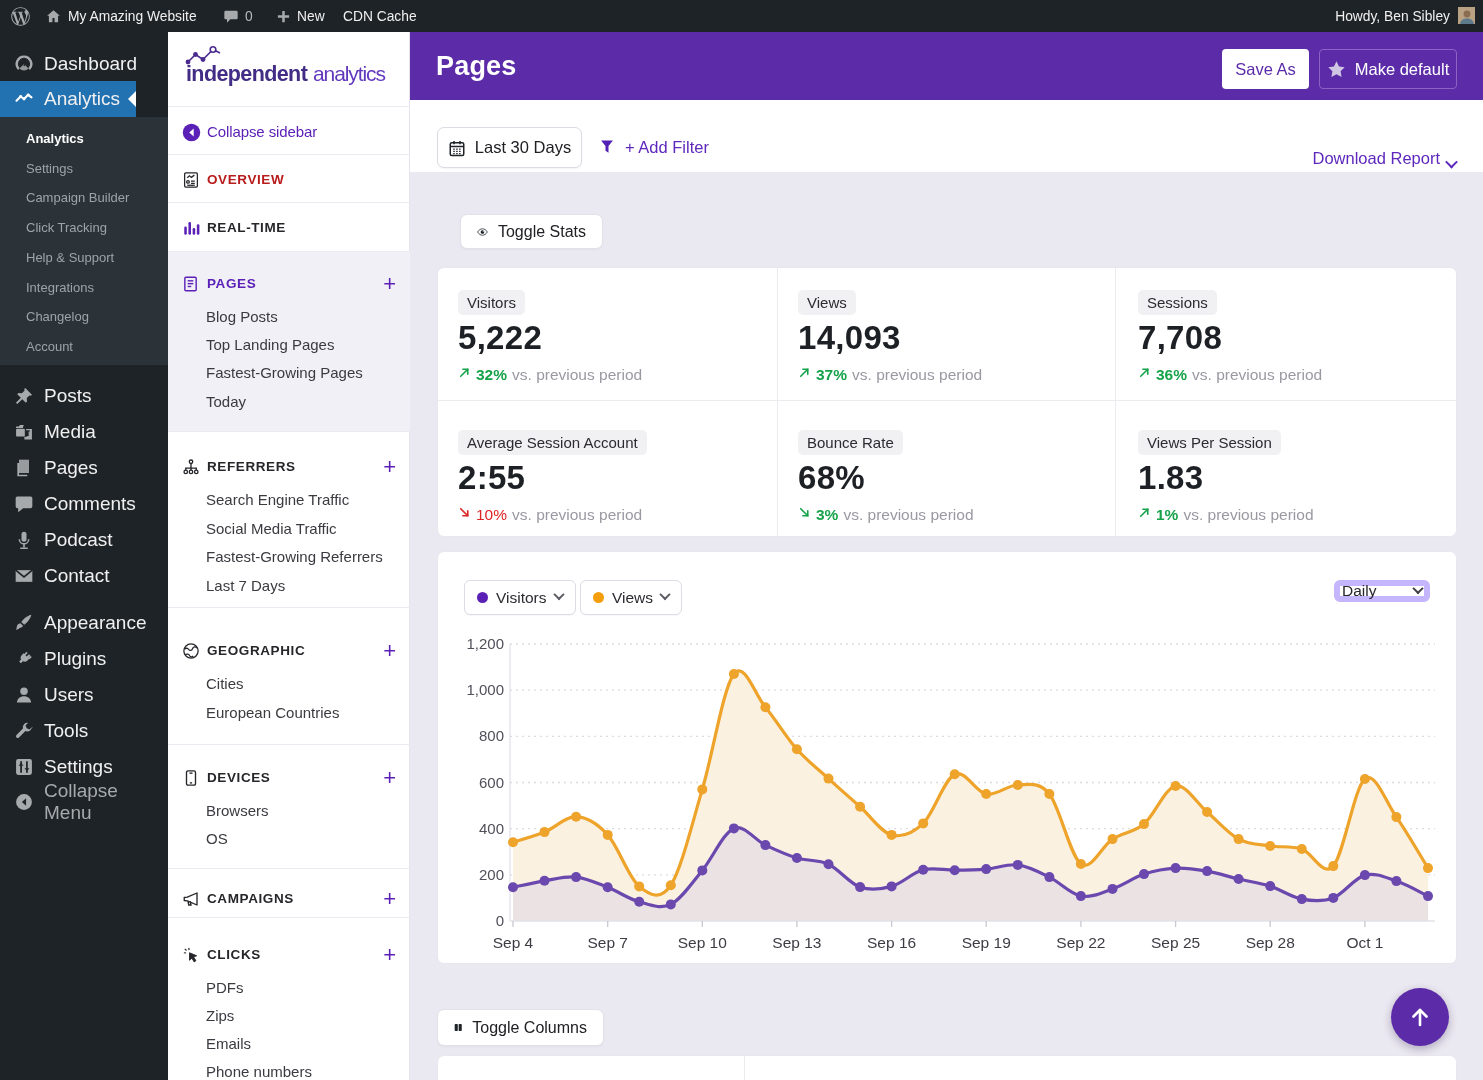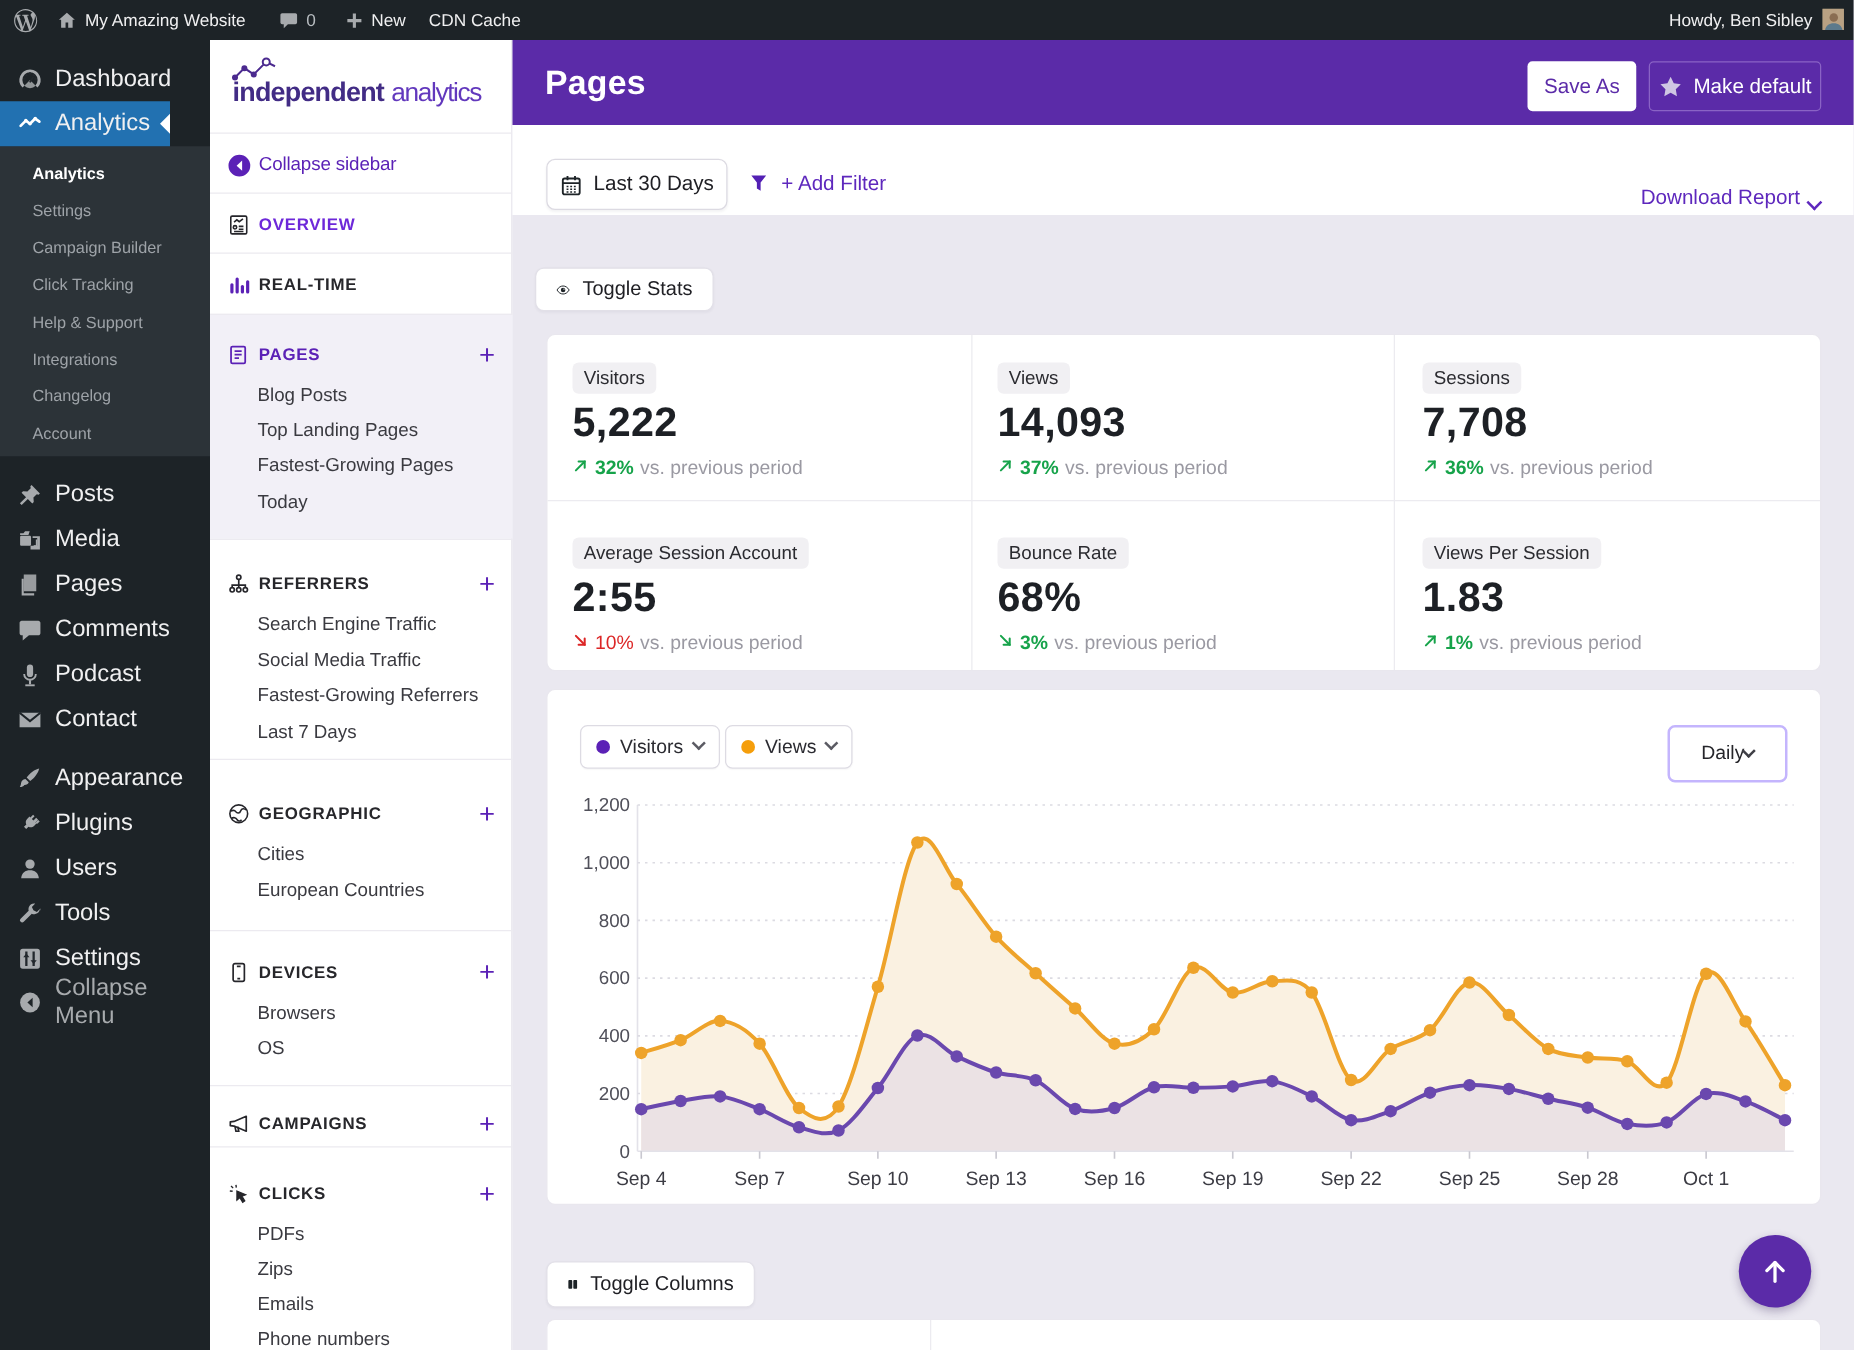--- a/index.html
+++ b/index.html
@@ -33,33 +33,33 @@
 #phead h1{position:absolute;left:26px;top:19px;font-size:27px;color:#fff;font-weight:700;letter-spacing:.2px}
 .btn-saveas{position:absolute;left:812px;top:17px;width:87px;height:40px;background:#fff;border-radius:4px;color:#5b2ba8;font-size:16.5px;font-weight:400;display:flex;align-items:center;justify-content:center}
 .btn-makedef{position:absolute;left:909px;top:17px;width:138px;height:40px;border:1px solid #8a63c5;border-radius:4px;color:#fff;font-size:16.5px;display:flex;align-items:center;justify-content:center;gap:9px}
 
 #filters{position:absolute;left:410px;top:100px;width:1073px;height:72px;background:#fff}
 .btn-date{position:absolute;left:27px;top:27px;width:145px;height:41px;background:#fff;border:1px solid #dcdae2;border-radius:7px;display:flex;align-items:center;justify-content:center;gap:9px;font-size:16.5px;color:#202025;box-shadow:0 1px 2px rgba(20,20,40,.05)}
 .addfilter{position:absolute;left:187px;top:27px;height:41px;display:flex;align-items:center;gap:8px;color:#5e28bd;font-size:16.5px}
 .dlreport{position:absolute;right:27px;top:27px;height:41px;display:flex;align-items:flex-end;gap:7px;color:#5e28bd;font-size:16.5px}
 
 .btn-toggle{position:absolute;white-space:nowrap;background:#fff;border:1px solid #e2e0e8;border-radius:7px;display:flex;align-items:center;gap:10px;font-size:16px;color:#202025;box-shadow:0 1px 2px rgba(20,20,40,.04);padding:0 16px}
-#togglestats{left:428px;top:214px;width:143px;height:35px}
+#togglestats{left:460px;top:214px;width:143px;height:35px}
 #togglecols{left:437px;top:1009px;width:167px;height:37px}
 #statcard{position:absolute;left:437px;top:267px;width:1020px;height:270px;background:#fff;border:1px solid #e9e7ee;border-radius:7px}
 .statcell{position:absolute;width:339px;height:133px}
 .statcell .chip{position:absolute;left:20px;top:22px;height:25px;background:#f1f0f3;border-radius:5px;display:flex;align-items:center;padding:0 9px;font-size:15px;color:#2b2b30}
 .statcell .num{position:absolute;left:20px;top:51px;font-size:33px;font-weight:700;color:#1d2025;letter-spacing:.3px}
 .statcell .trend{position:absolute;left:20px;top:98px;font-size:15.5px;color:#9a99a2;display:flex;align-items:flex-start;gap:5px}
 .up{color:#16a34a;font-weight:700}.down{color:#dc2626;font-weight:400}
 .vsep{position:absolute;top:0;width:1px;height:100%;background:#ecebf0}
 #chartcard{position:absolute;left:437px;top:551px;width:1020px;height:413px;background:#fff;border:1px solid #e9e7ee;border-radius:7px}
 .legbtn{position:absolute;top:28px;height:35px;background:#fff;border:1px solid #dddbe3;border-radius:6px;display:flex;align-items:center;gap:8px;font-size:15.5px;color:#2b2b31;padding:0 12px;box-shadow:0 1px 1px rgba(20,20,40,.03)}
 .dot{width:11px;height:11px;border-radius:50%}
-#dailysel{position:absolute;right:26px;top:28px;width:96px;height:46px;background:#fff;border:2px solid #c4b5fd;border-radius:6px;display:flex;align-items:center;justify-content:space-between;padding:0 25px;font-size:15.5px;color:#26262b}
+#dailysel{position:absolute;right:26px;top:28px;width:96px;height:22px;background:#fff;border:6px solid #c4b5fd;border-radius:6px;display:flex;align-items:center;justify-content:space-between;padding:0 2px;font-size:15.5px;color:#26262b}
 #tablecard{position:absolute;left:437px;top:1055px;width:1020px;height:25px;background:#fff;border:1px solid #e9e7ee;border-bottom:none;border-radius:7px 7px 0 0}
 #fab{position:absolute;left:1391px;top:988px;width:58px;height:58px;border-radius:50%;background:#5b2ba8;display:flex;align-items:center;justify-content:center;box-shadow:0 3px 8px rgba(40,20,80,.3)}
 .chev{display:inline-block;width:9px;height:9px;border-right:2px solid currentColor;border-bottom:2px solid currentColor;transform:rotate(45deg) translate(-1px,-1px)}
 </style>
 </head>
 <body>
 
 <div id="adminbar">
   <div class="item" style="left:10px">
       <svg width="21" height="21" viewBox="0 0 20 20">
@@ -283,21 +283,21 @@
       <div class="iadiv" style="top:122px"></div>
       <div class="iarow" style="top:137px;height:20px">
         <span class="icbox"><svg width="18" height="18" viewBox="0 0 24 24" fill="none" stroke="#26262b" stroke-width="1.7">
             <rect x="3.5" y="2.5" width="17" height="19" rx="1.5"></rect>
             <polyline points="7 9 10 6.5 12.5 8.5 16.5 5.5"></polyline>
             <circle cx="8" cy="14.5" r="1.8"></circle>
             <line x1="12" y1="13.5" x2="17" y2="13.5"></line>
             <line x1="12" y1="16.5" x2="17" y2="16.5"></line>
             <line x1="7" y1="19" x2="17" y2="19"></line>
           </svg></span>
-        <span class="iatitle" style="color:#6d28d9">OVERVIEW</span>
+        <span class="iatitle" style="color:#b91c1c">OVERVIEW</span>
       </div>
       <div class="iadiv" style="top:170px"></div>
       <div class="iarow" style="top:185px;height:20px">
         <span class="icbox"><svg width="18" height="18" viewBox="0 0 24 24" fill="#5b21b6">
             <rect x="3" y="10" width="3.4" height="11" rx="1.6"></rect>
             <rect x="8.6" y="4" width="3.4" height="17" rx="1.6"></rect>
             <rect x="14.2" y="12" width="3.4" height="9" rx="1.6"></rect>
             <rect x="19.8" y="7" width="3.4" height="14" rx="1.6"></rect>
           </svg></span>
         <span class="iatitle" style="color:#27272b">REAL-TIME</span>

